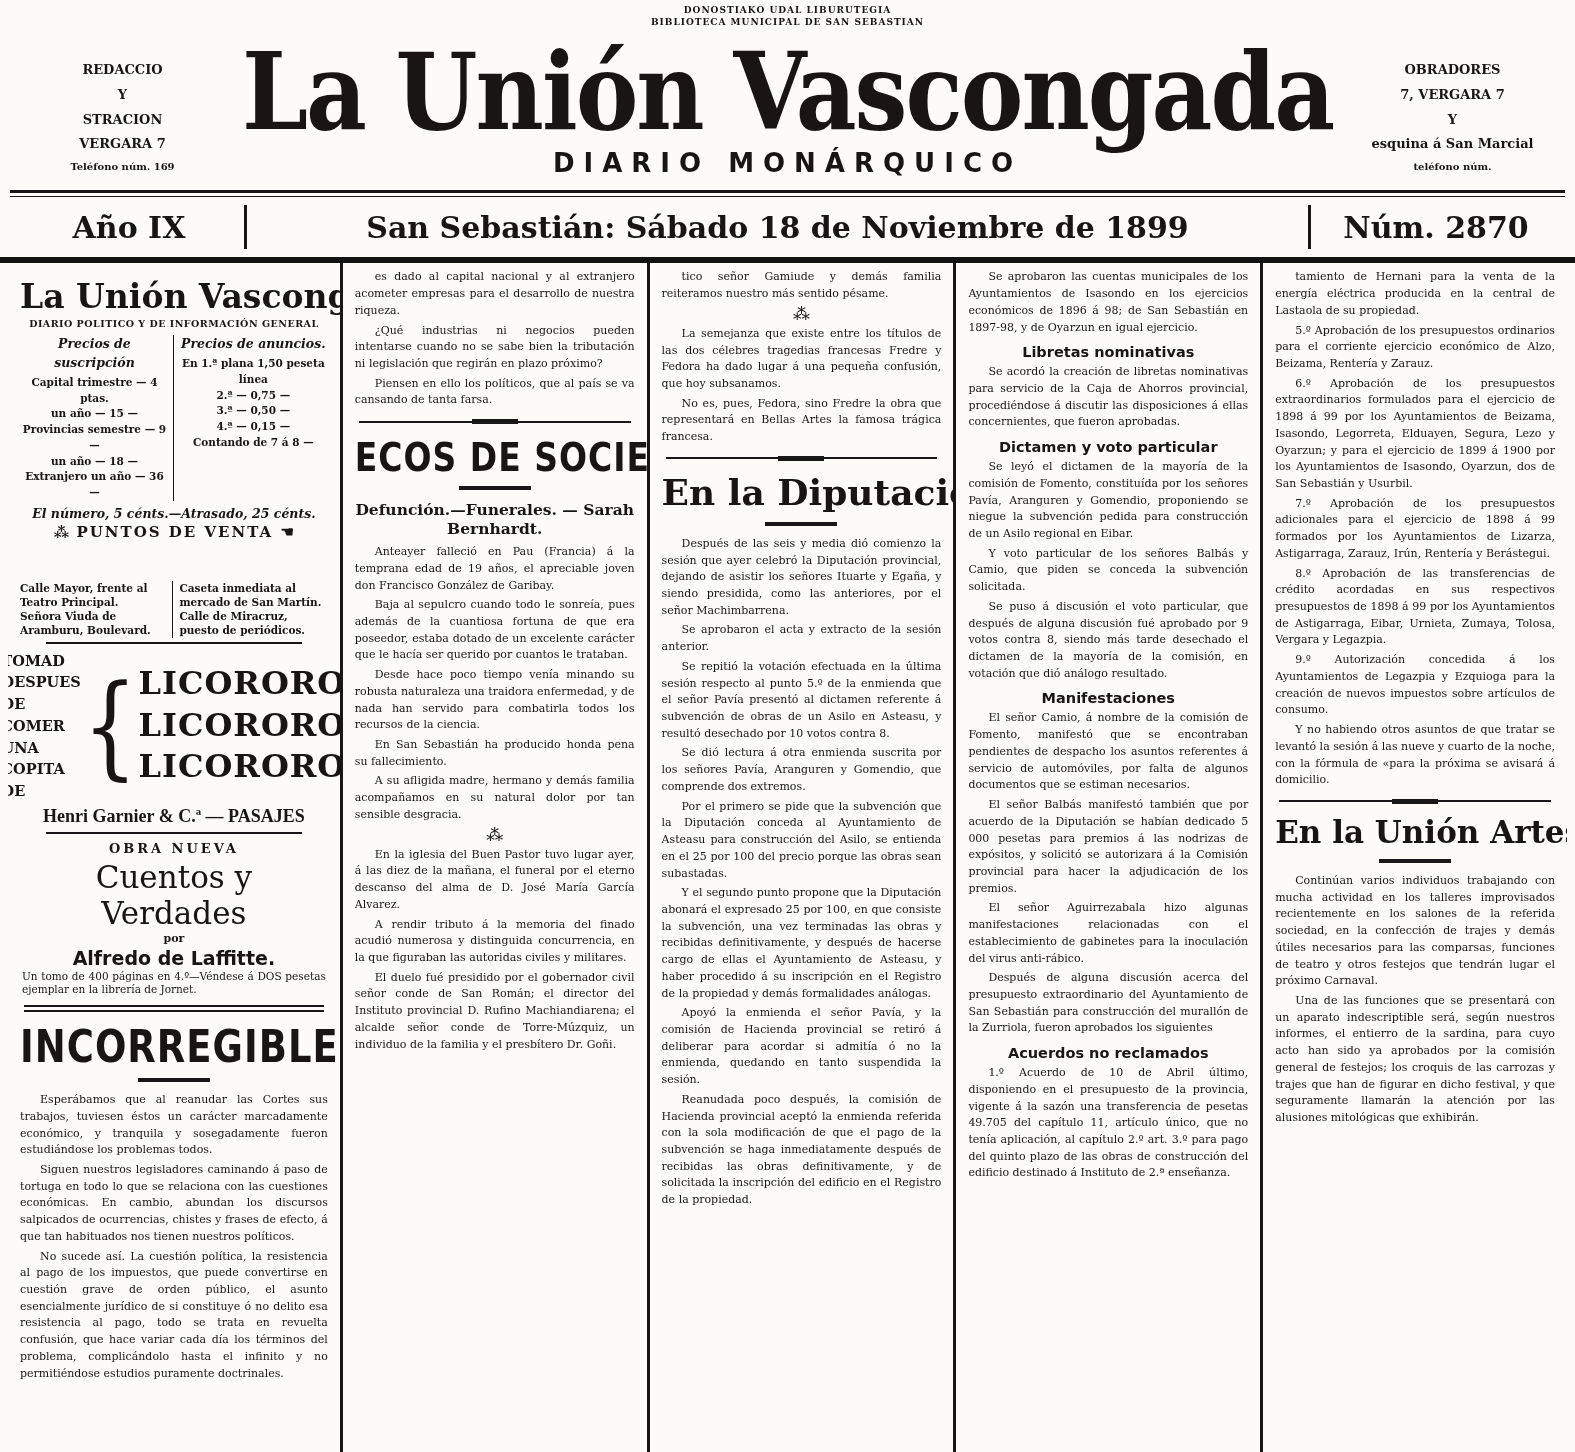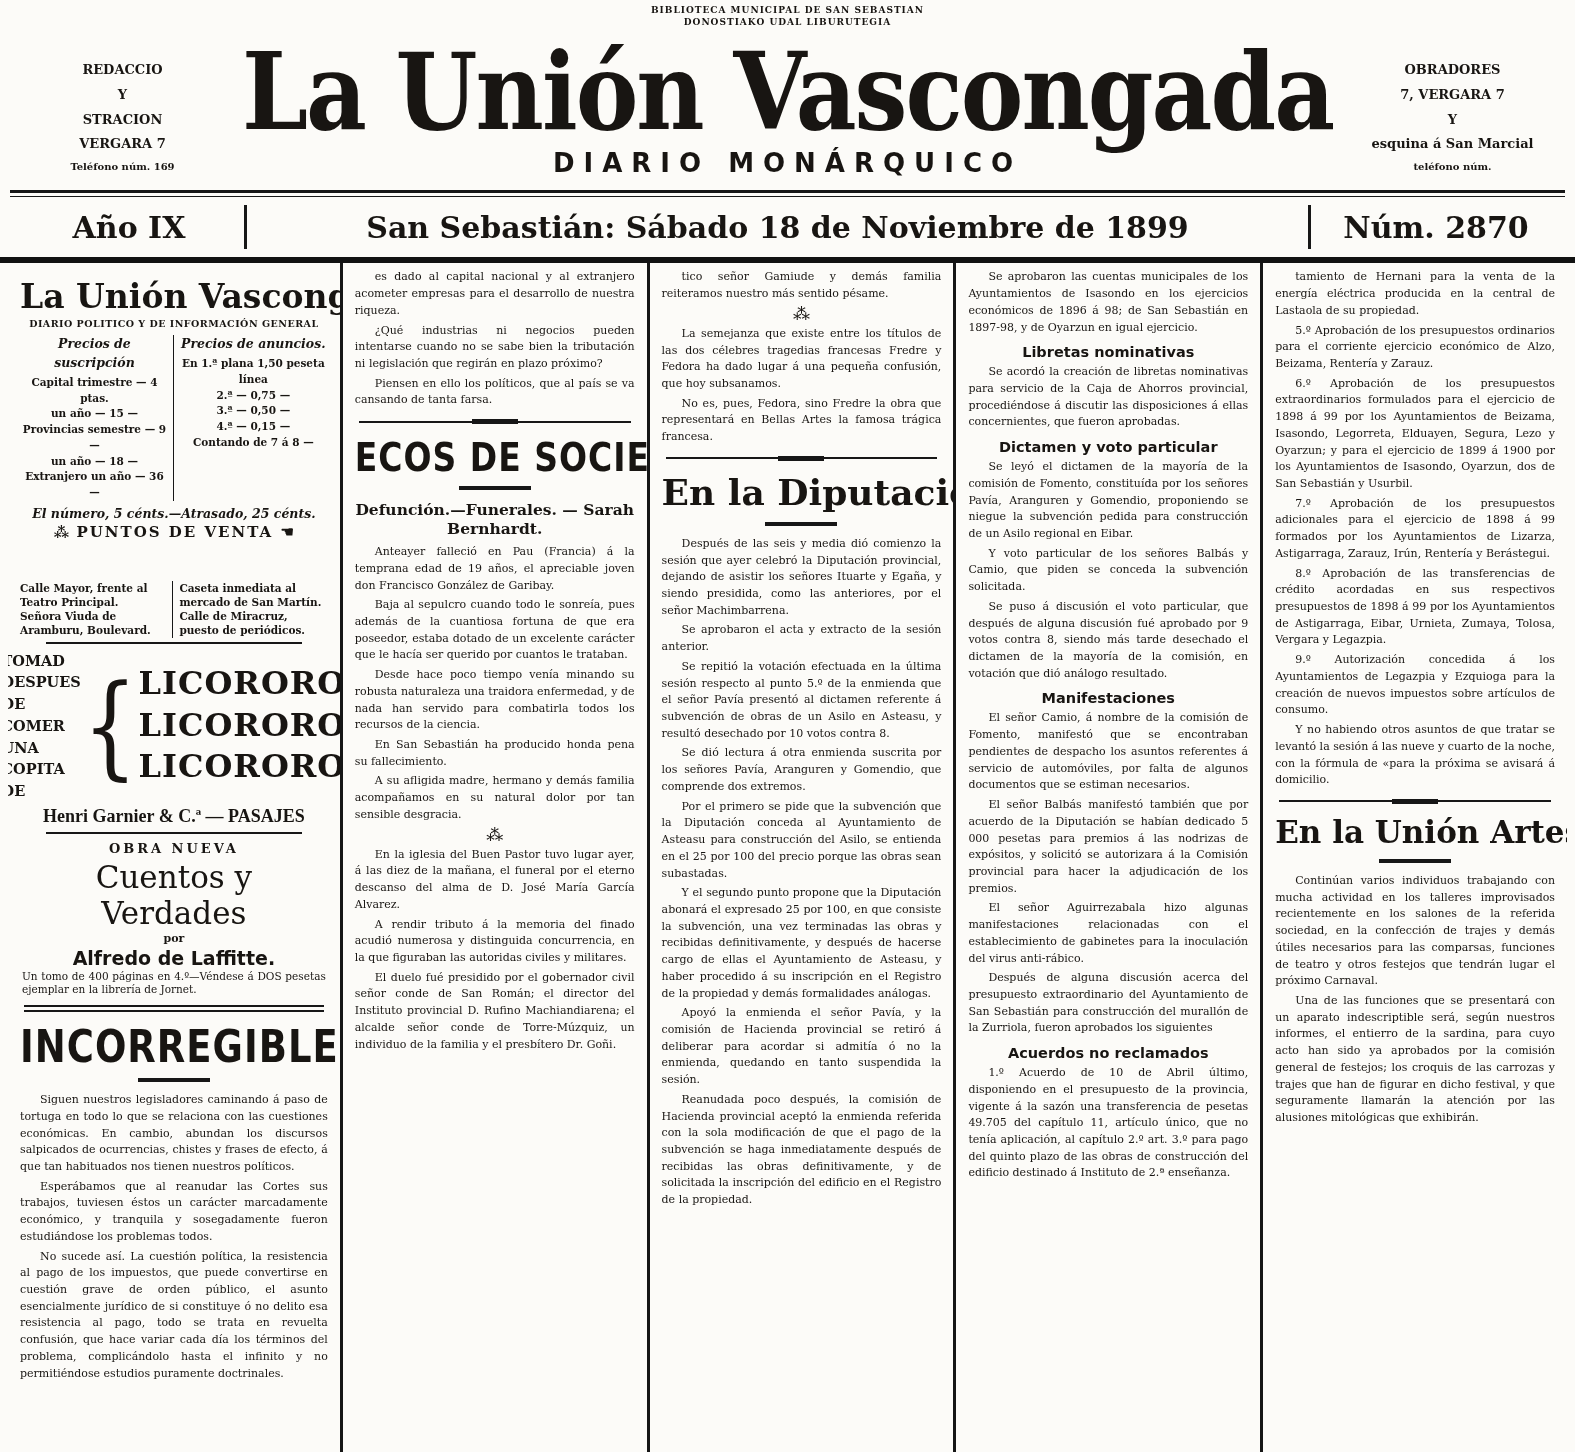--- a/index.html
+++ b/index.html
@@ -73,22 +73,22 @@
   
   .divider{display:flex;align-items:center;margin:10px 4px;}
   .divider::before,.divider::after{content:"";flex:1;border-top:2px solid #171717;}
   .divider .mid{width:46px;border-top:5px solid #171717;margin:0 -3px;}
 </style>
 </head>
 <body>
 
 <header>
   <div class="stamp">
+    <div>DONOSTIAKO UDAL LIBURUTEGIA</div>
     <div>BIBLIOTECA MUNICIPAL DE SAN SEBASTIAN</div>
-    <div>DONOSTIAKO UDAL LIBURUTEGIA</div>
   </div>
   <div class="mast">
     <div class="mast-side">
       <div>
           <div>REDACCIO</div>
           <div>Y</div>
           <div>STRACION</div>
           <div>VERGARA 7</div>
         </div>
       <div class="small">Teléfono núm. 169</div>
@@ -183,22 +183,22 @@
       <div class="book-kicker">OBRA NUEVA</div>
       <div class="book-title">Cuentos y Verdades</div>
       <div class="book-by">por</div>
       <div class="book-author">Alfredo de Laffitte.</div>
       <div class="book-note">Un tomo de 400 páginas en 4.º—Véndese á DOS pesetas ejemplar en la librería de Jornet.</div>
     </div>
     <div class="rule-double"></div>
     <h1 class="head-sans head-incorregible">INCORREGIBLE</h1>
     <div class="head-bar"></div>
     <div>
+        <p class="body">Esperábamos que al reanudar las Cortes sus trabajos, tuviesen éstos un carácter marcadamente económico, y tranquila y sosegadamente fueron estudiándose los problemas todos.</p>
         <p class="body">Siguen nuestros legisladores caminando á paso de tortuga en todo lo que se relaciona con las cuestiones económicas. En cambio, abundan los discursos salpicados de ocurrencias, chistes y frases de efecto, á que tan habituados nos tienen nuestros políticos.</p>
-        <p class="body">Esperábamos que al reanudar las Cortes sus trabajos, tuviesen éstos un carácter marcadamente económico, y tranquila y sosegadamente fueron estudiándose los problemas todos.</p>
         <p class="body">No sucede así. La cuestión política, la resistencia al pago de los impuestos, que puede convertirse en cuestión grave de orden público, el asunto esencialmente jurídico de si constituye ó no delito esa resistencia al pago, todo se trata en revuelta confusión, que hace variar cada día los términos del problema, complicándolo hasta el infinito y no permitiéndose estudios puramente doctrinales.</p>
       </div>
   </section>
 
   <section class="col">
     <div>
         <p class="body">es dado al capital nacional y al extranjero acometer empresas para el desarrollo de nuestra riqueza.</p>
         <p class="body">¿Qué industrias ni negocios pueden intentarse cuando no se sabe bien la tributación ni legislación que regirán en plazo próximo?</p>
         <p class="body">Piensen en ello los políticos, que al país se va cansando de tanta farsa.</p>
       </div>

